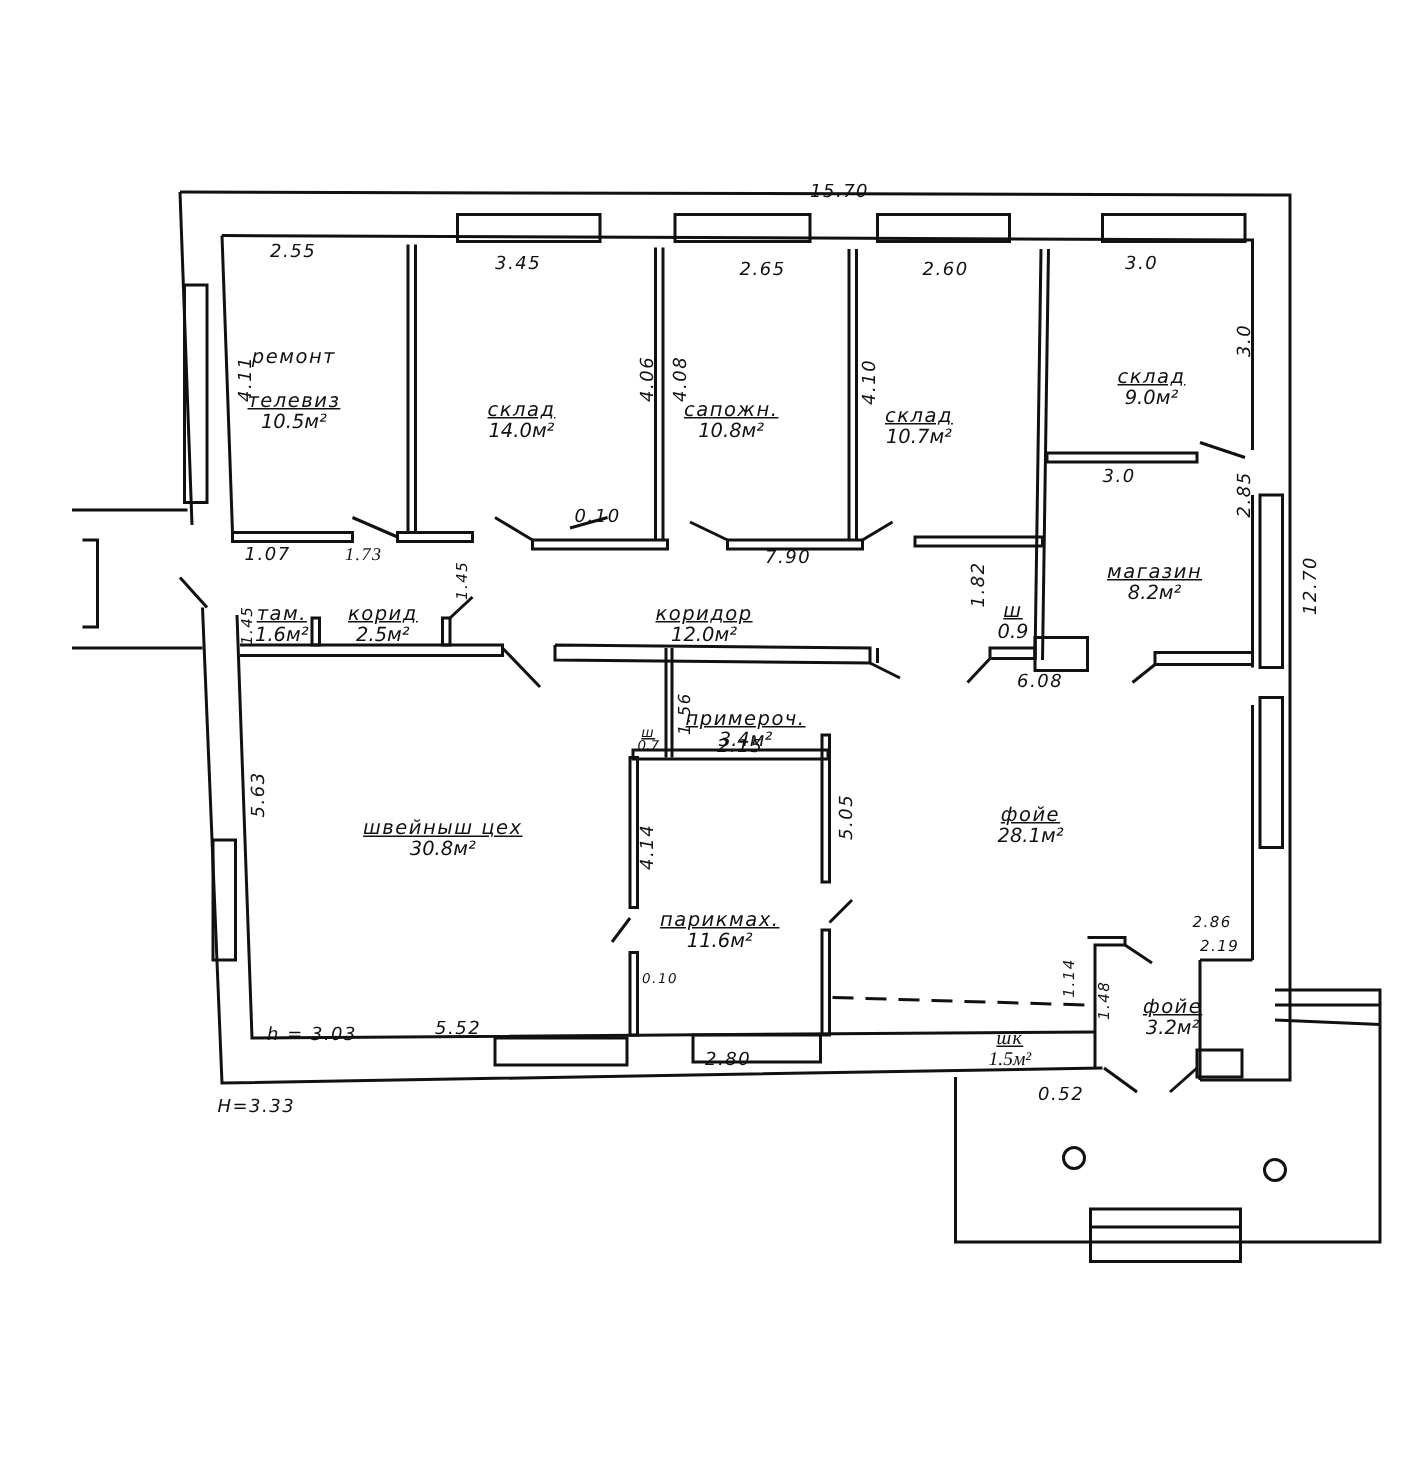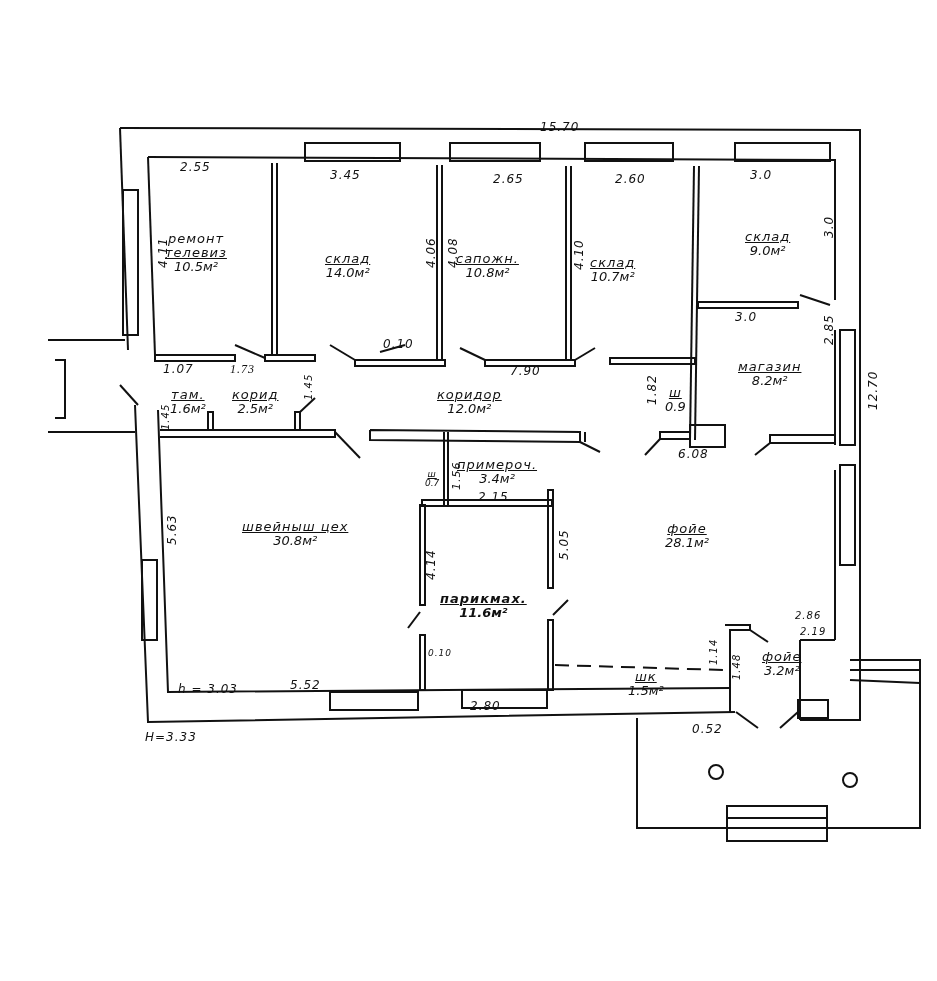--- a/index.html
+++ b/index.html
@@ -1,19 +1,19 @@
 <!DOCTYPE html>
 <html><head>
 <meta charset="utf-8">
 <style>
   html, body { margin:0; padding:0; background:#ffffff; }
   body { width:937px; height:981px; position:relative; overflow:hidden; font-family:"DejaVu Sans", sans-serif; }
   svg { position:absolute; left:0; top:0; }
   .lbl { position:absolute; font-family:"DejaVu Sans", sans-serif; font-style:italic; color:#111; font-size:13px; line-height:14px; white-space:nowrap; text-align:center; }
-  .lbl .name { text-decoration:underline; display:block; letter-spacing:1px; }
+  .lbl .name { text-decoration:underline; display:block; letter-spacing:1px;margin-top:15px; }
   .lbl .area { display:block; }
   .dim { position:absolute; font-family:"DejaVu Sans", sans-serif; font-style:italic; font-size:12px; color:#111; white-space:nowrap; letter-spacing:1px; }
   .rot { transform:rotate(-90deg); transform-origin:left top; }
 </style>
 </head>
 <body>
 
 <svg width="937" height="981" viewBox="0 0 937 981">
   <g fill="none" stroke="#111" stroke-width="2">
 
@@ -158,33 +158,33 @@
     <span class="area">0.9</span>
 </div>
 <div class="lbl" style="left:457px;top:458px;">
   <span class="name">примероч.</span>
     <span class="area">3.4м²</span>
 </div>
 <div class="lbl" style="left:425px;top:470px;font-size:9px;line-height:9px;">
   <span class="name">ш</span>
     <span class="area">0.7</span>
 </div>
-<div class="lbl" style="left:242px;top:520px;">
+<div class="lbl" style="left:242px;top:531px;">
   <span class="name">швейныш цех</span>
     <span class="area">30.8м²</span>
 </div>
-<div class="lbl" style="left:440px;top:592px;font-weight:bold;">
+<div class="lbl" style="left:440px;top:592px;">
   <span class="name">парикмах.</span>
     <span class="area">11.6м²</span>
 </div>
 <div class="lbl" style="left:665px;top:522px;">
   <span class="name">фойе</span>
     <span class="area">28.1м²</span>
 </div>
-<div class="lbl" style="left:628px;top:670px;">
+<div class="lbl" style="left:659px;top:670px;font-family:Liberation Serif, serif;">
   <span class="name">шк</span>
     <span class="area">1.5м²</span>
 </div>
 <div class="lbl" style="left:762px;top:650px;">
   <span class="name">фойе</span>
     <span class="area">3.2м²</span>
 </div>
 
 <span class="dim" style="left:540px;top:120px;">15.70</span>
 <span class="dim rot" style="left:866px;top:410px;">12.70</span>

